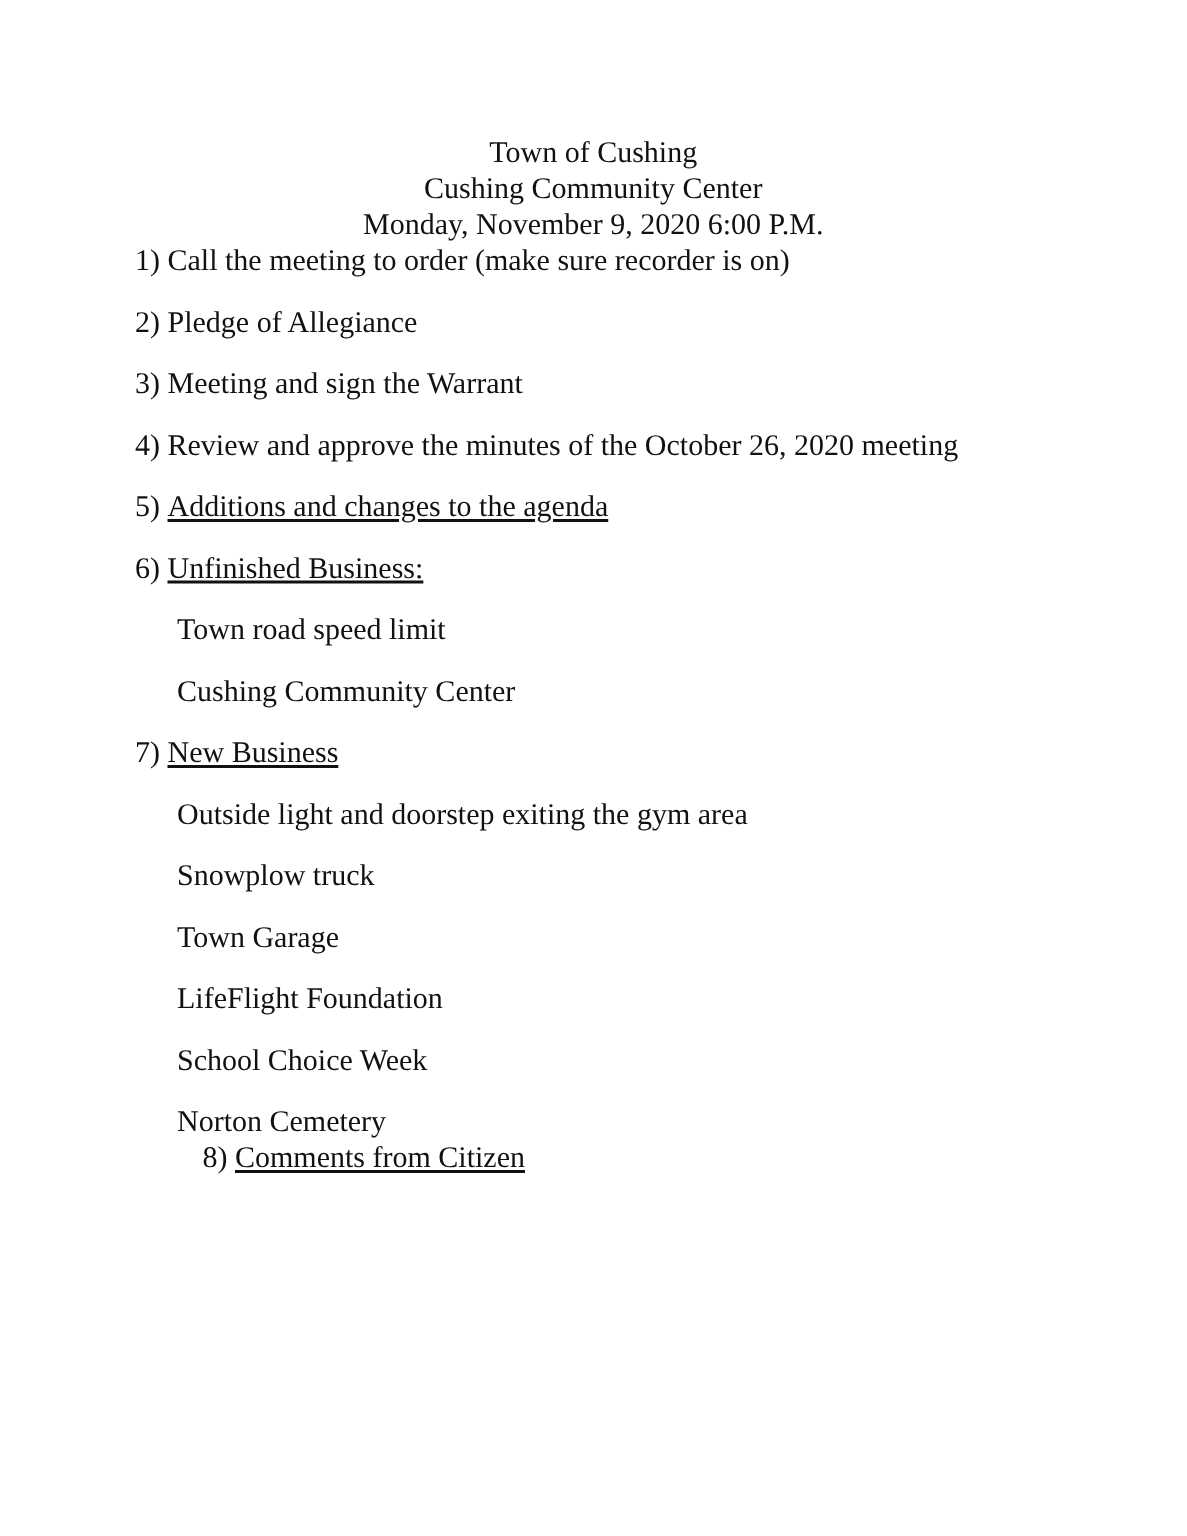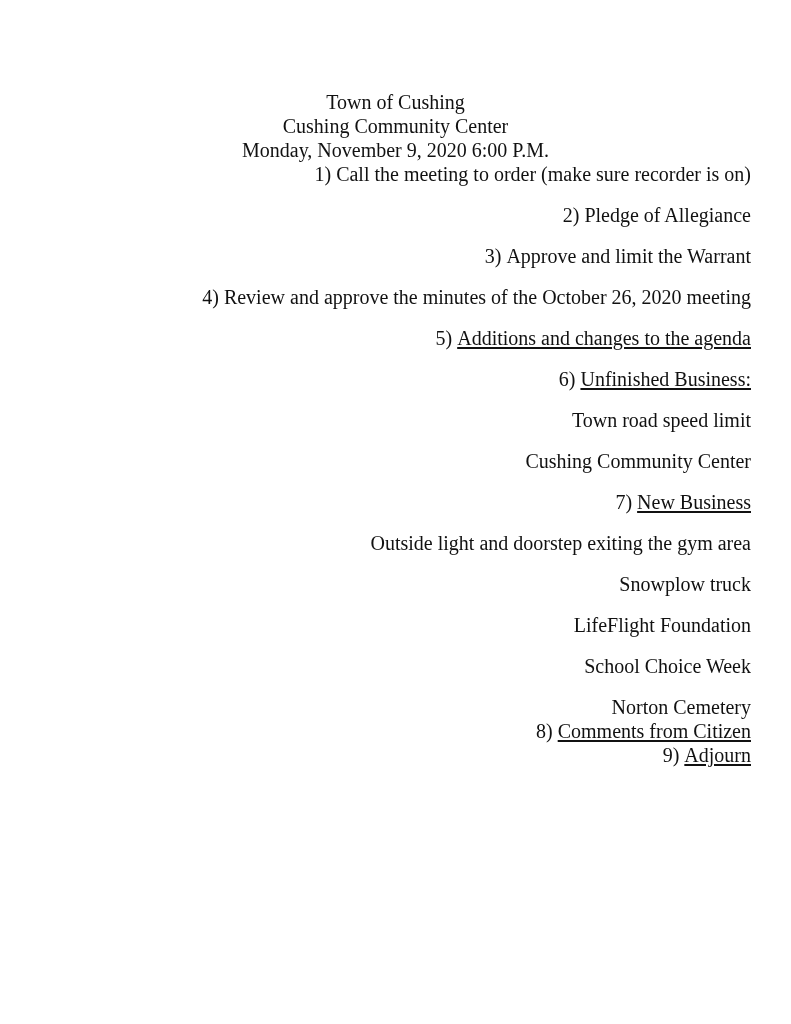--- a/index.html
+++ b/index.html
@@ -20,21 +20,20 @@
     box-sizing: border-box;
   }
   .doc-header {
     padding-top: 90px;
     text-align: center;
     line-height: 25px;
   }
   .doc-body {
     padding-left: 90px;
     padding-right: 40px;
-    text-align: right;
   }
   .line {
     line-height: 24px;
     white-space: nowrap;
   }
   .gap {
     margin-top: 17px;
   }
   .sub {
     padding-left: 28px;
@@ -66,21 +65,21 @@
 
     <div class="line">
       <span class="num">1)</span><span>Call the meeting to order (make sure recorder is on)</span>
     </div>
 
     <div class="line gap">
       <span class="num">2)</span><span>Pledge of Allegiance</span>
     </div>
 
     <div class="line gap">
-      <span class="num">3)</span><span>Approve and limit the Warrant</span>
+      <span class="num">3)</span><span>Meeting and sign the Warrant</span>
     </div>
 
     <div class="line gap">
       <span class="num">4)</span><span>Review and approve the minutes of the October 26, 2020 meeting</span>
     </div>
 
     <div class="line gap">
       <span class="num">5)</span><span class="u">Additions and changes to the agenda</span>
     </div>
 
@@ -93,20 +92,21 @@
     <div class="line gap sub">Cushing Community Center</div>
 
     <div class="line gap">
       <span class="num">7)</span><span class="u">New Business</span>
     </div>
 
     <div class="line gap sub">Outside light and doorstep exiting the gym area</div>
 
     <div class="line gap sub">Snowplow truck</div>
 
+    <div class="line gap sub">Town Garage</div>
 
     <div class="line gap sub">LifeFlight Foundation</div>
 
     <div class="line gap sub">School Choice Week</div>
 
     <div class="line gap sub">Norton Cemetery</div>
 
     <div class="line shift">
       <span class="num">8)</span><span class="u">Comments from Citizen</span>
     </div>

